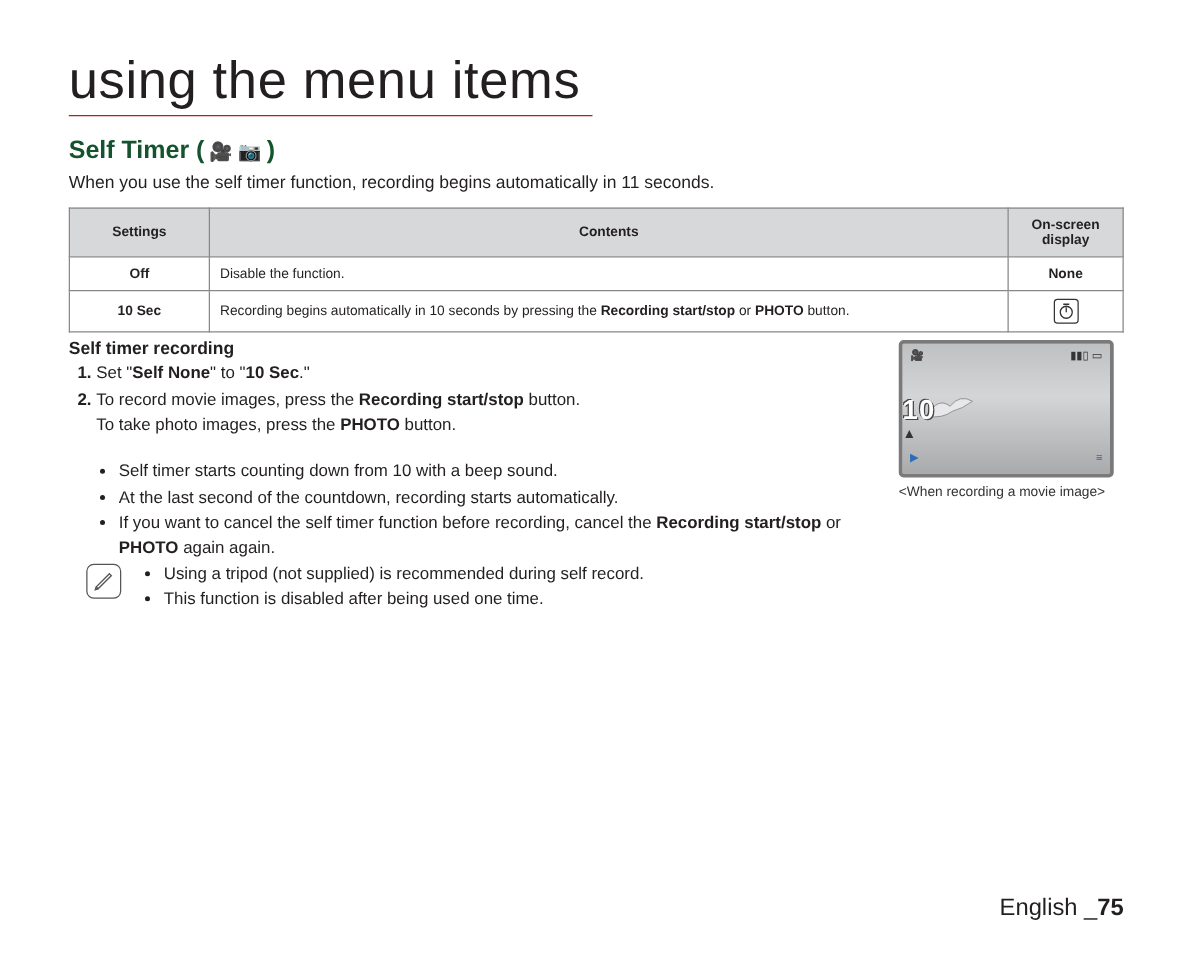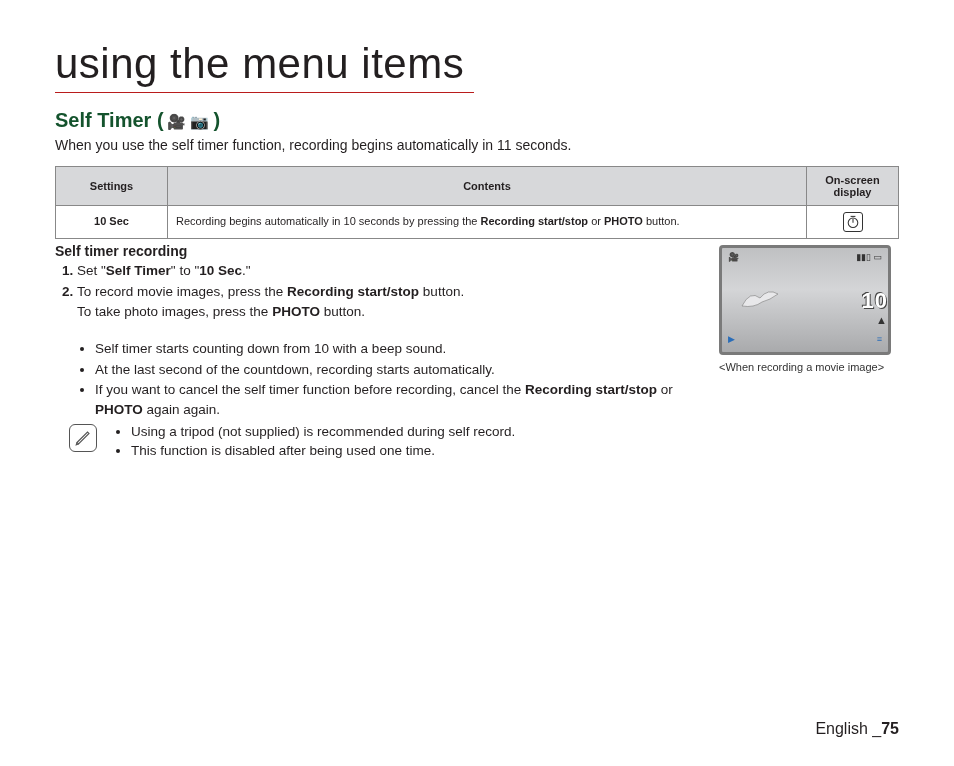--- a/index.html
+++ b/index.html
@@ -70,36 +70,36 @@
       margin-top: 2px;
     }
     .note-icon svg { width: 18px; height: 18px; }
     .note-row ul { list-style: disc; padding-left: 18px; }
     .screen {
       width: 172px; height: 110px; border: 3px solid #7a7a7a; border-radius: 4px;
       background: linear-gradient(180deg,#bfc0c2 0%,#d4d5d7 40%,#a9aaac 100%);
       position: relative; overflow: hidden; margin-top: 2px;
     }
     .screen .center {
-      position: absolute; top: 40px; left: 0; right: 0; text-align: right;
+      position: absolute; top: 40px; left: 0; right: 0; text-align: left;
       font-size: 22px; font-weight: bold; color: #fff;
       text-shadow: 1px 1px 0 #444, -1px -1px 0 #444;
       letter-spacing: 1px;
     }
     .screen .center::after {
       content: "▲"; display: block; font-size: 11px; color: #333; text-shadow: none;
     }
     .screen .topbar, .screen .botbar { position: absolute; left: 6px; right: 6px; height: 14px; display: flex; justify-content: space-between; font-size: 9px; color: #333; }
     .screen .topbar { top: 4px; }
     .screen .botbar { bottom: 4px; }
     .screen .bird {
       position: absolute; left: 18px; top: 40px; width: 40px; height: 22px;
     }
     .caption { font-size: 11px; color: #333; margin-top: 6px; }
-    .footer { position: absolute; right: 55px; bottom: 28px; font-size: 16px; }
+    .footer { position: absolute; right: 55px; bottom: 28px; font-size: 19px; }
     .footer .pg { font-weight: bold; }
     .timer-icon-frame {
       display: inline-block; width: 20px; height: 20px; border: 1px solid #333;
       border-radius: 3px; vertical-align: middle; position: relative;
     }
   </style>
 </head>
 <body>
 
 
@@ -114,20 +114,25 @@
 
 <table class="opts">
   <thead>
     <tr>
       <th>Settings</th>
       <th>Contents</th>
       <th>On-screen display</th>
     </tr>
   </thead>
   <tbody>
+    <tr>
+      <td class="label">Off</td>
+      <td class="contents">Disable the function.</td>
+      <td class="disp">None</td>
+    </tr>
     <tr>
       <td class="label">10 Sec</td>
       <td class="contents" id="row1contents">Recording begins automatically in 10 seconds by pressing the <strong>Recording start/stop</strong> or <strong>PHOTO</strong> button.</td>
       <td class="disp">
         <span class="timer-icon-frame">
           <svg viewBox="0 0 20 20" style="position:absolute;top:1px;left:1px;width:16px;height:16px">
               <circle cx="10" cy="11" r="6" fill="none" stroke="#333" stroke-width="1.3"></circle>
               <path d="M10 11 L10 6" stroke="#333" stroke-width="1.3"></path>
               <path d="M7 3 L13 3" stroke="#333" stroke-width="1.3"></path>
             </svg>
@@ -135,21 +140,21 @@
       </td>
     </tr>
   </tbody>
 </table>
 
 <div class="body-wrap">
   <div class="body-left">
     <div class="sub-heading">Self timer recording</div>
     <ol class="steps">
       <li><span>
-        <span>Set "</span><span class="b">Self Timer</span><span>" to "</span><span class="b">10 Sec</span><span>."</span>
+        <span>Set "</span><span class="b">Self None</span><span>" to "</span><span class="b">10 Sec</span><span>."</span>
       </span></li>
       <li><span>
         <span>To record movie images, press the </span><span class="b">Recording start/stop</span><span> button.</span><br>
         <span>To take photo images, press the </span><span class="b">PHOTO</span><span> button.</span>
         <ul class="bullets">
           <li>Self timer starts counting down from 10 with a beep sound.</li>
           <li>At the last second of the countdown, recording starts automatically.</li>
           <li>
             <span>If you want to cancel the self timer function before recording, cancel the </span><span class="b">Recording start/stop</span><span> or </span><span class="b">PHOTO</span><span> again again.</span>
           </li>

